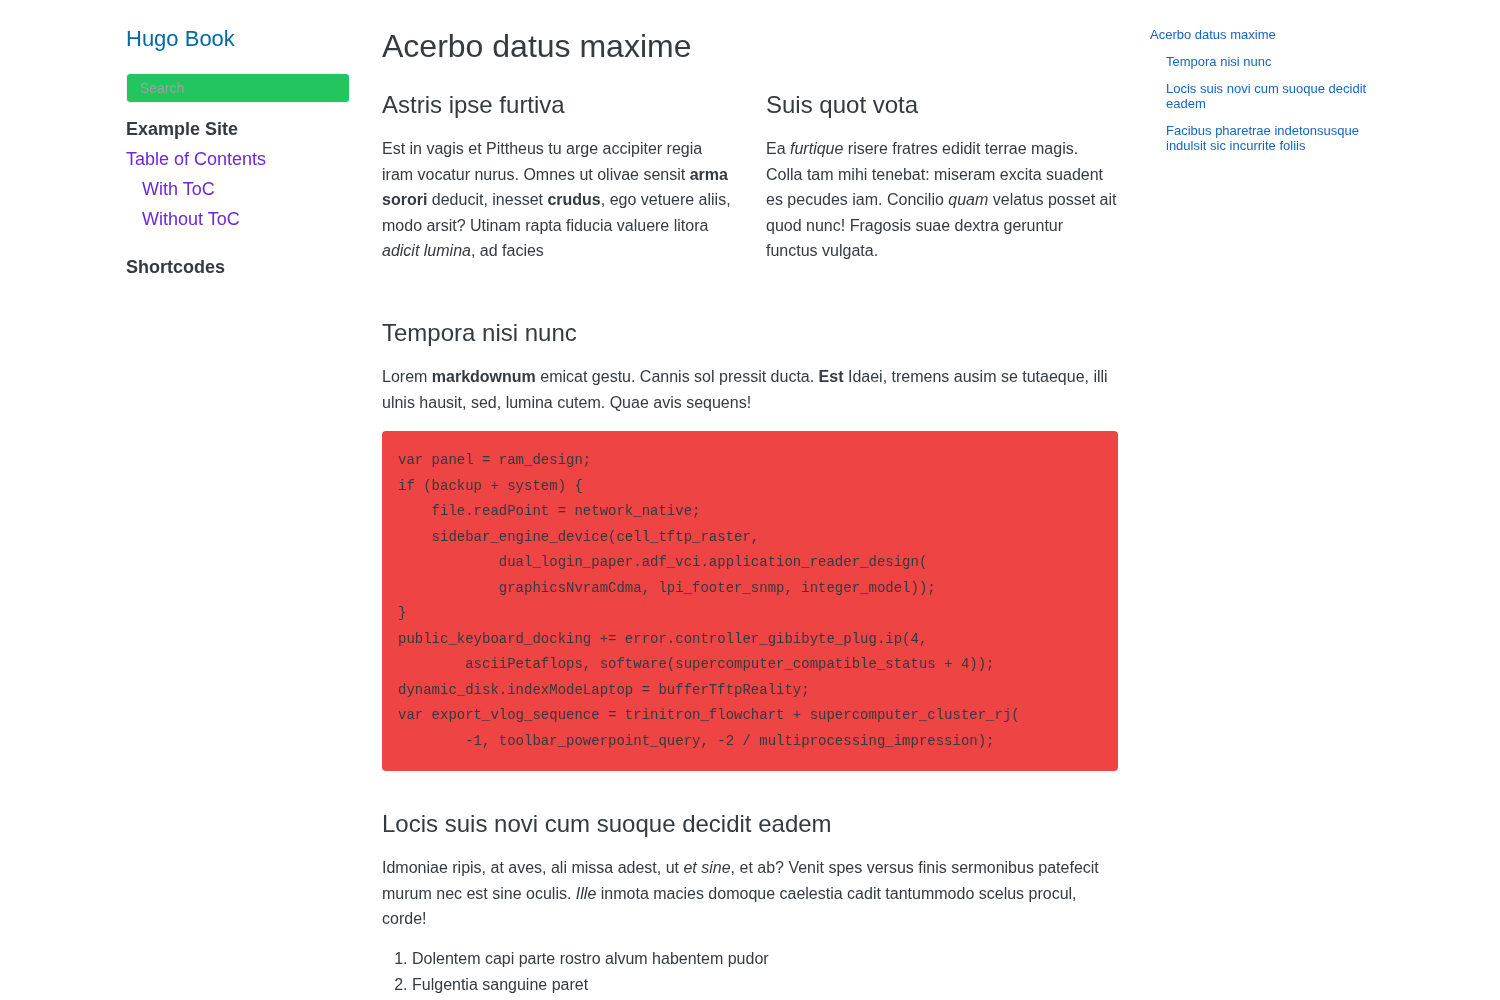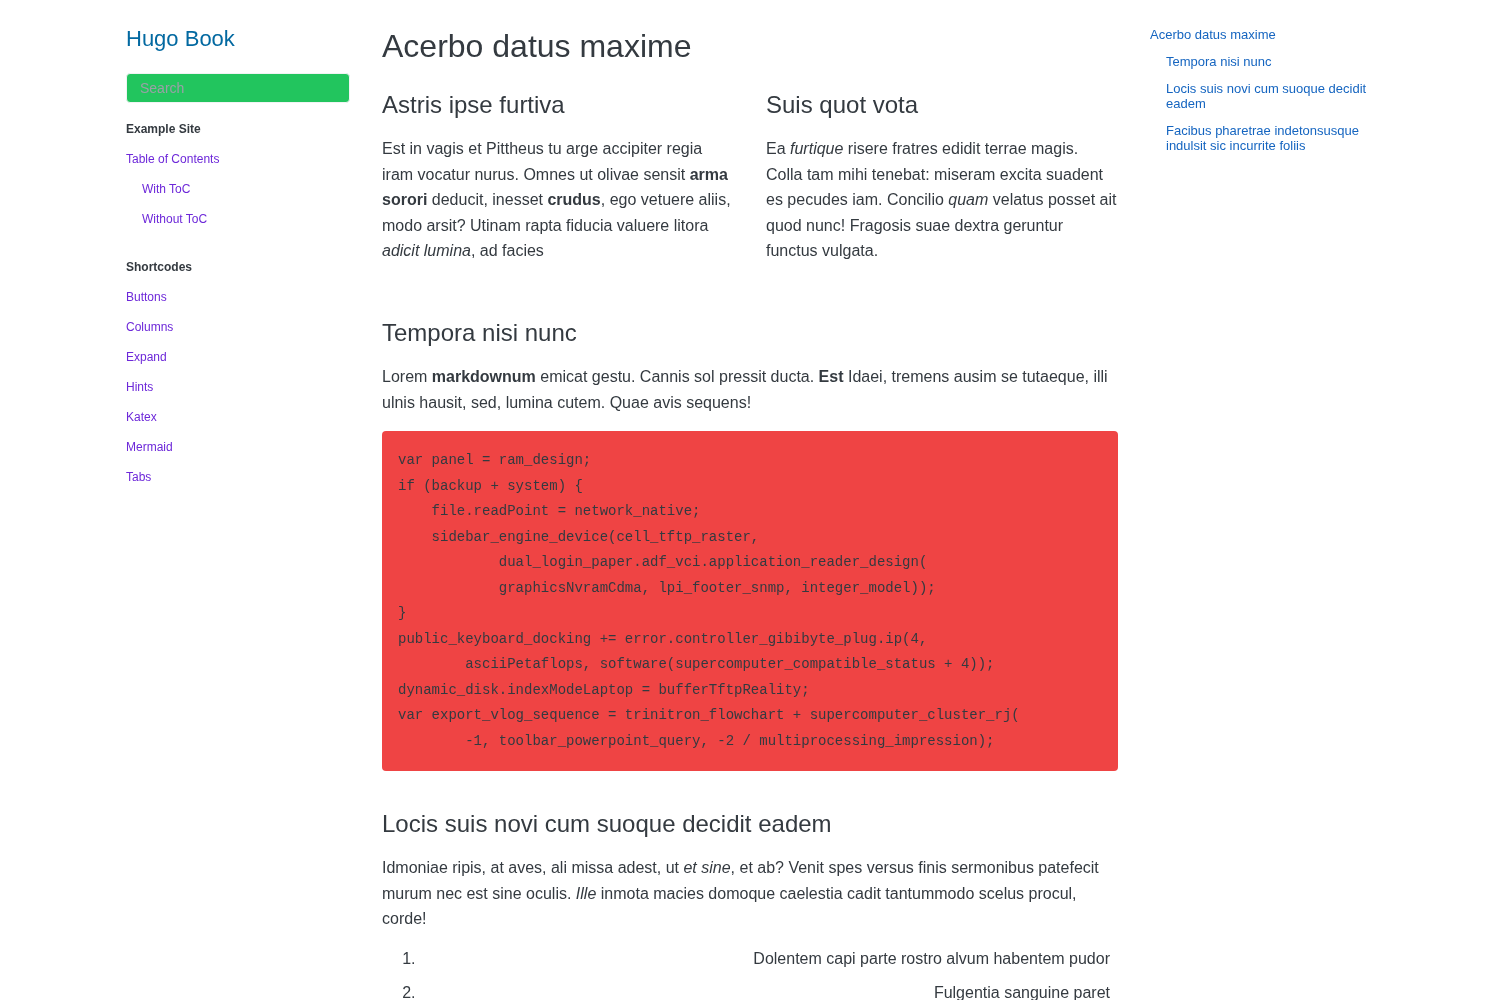--- a/index.html
+++ b/index.html
@@ -15,21 +15,21 @@
   
   .sidebar { flex: 0 0 256px; width: 256px; padding: 16px; }
   .brand { font-size: 22px; font-weight: 400; line-height: 1.2; margin: 10px 0 0; color: #0369a1; text-decoration: none; display: block; }
   .search-input {
     margin-top: 21px; width: 100%; height: 30px;
     background: #22c55e; border: 1px solid #f1f3f4; border-radius: 4px;
     padding: 0 13px; font-family: "Liberation Sans", sans-serif; font-size: 14px; color: #343a40;
     outline: none;
   }
   .search-input::placeholder { color: #9aa0a6; }
-  .menu { margin-top: 5px; font-size: 12px; line-height: 17px; }
+  .menu { margin-top: 5px; font-size: 18px; line-height: 17px; }
   .menu ul { list-style: none; margin: 0; padding: 0; }
   .menu li { margin: 13px 0; }
   .menu .group-header { font-weight: 700; margin-top: 31px; }
   .menu .group-header.first { margin-top: 18px; }
   .menu a { color: #6d28d9; text-decoration: none; display: inline-block; }
   .menu li.indent { padding-left: 16px; }
 
   
   .main { flex: 0 0 768px; width: 768px; padding: 0 16px; }
   h1.page-title { font-size: 32px; font-weight: 400; line-height: 1.25; margin: 26px 0 0; }
@@ -40,21 +40,21 @@
   .column p { margin: 14px 0 0; }
   .main p { margin: 16px 0 0; }
   .codeblock {
     margin: 16px 0 0; background: #ef4444; border-radius: 4px;
     padding: 17px 16px;
     font-family: "Liberation Mono", "DejaVu Sans Mono", monospace;
     font-size: 14px; line-height: 25.5px;
     white-space: pre; overflow: hidden; color: #343a40;
   }
   ol.numbered-list { margin: 14px 0 0; padding-left: 30px; }
-  ol.numbered-list li { margin: 8px; text-align: right; }
+  ol.numbered-list li { margin: 0; }
 
   
   .toc { flex: 0 0 256px; width: 256px; padding: 16px; font-size: 13px; line-height: 1.15; }
   .toc nav { margin-top: 12px; }
   .toc a { display: block; color: #1565c0; text-decoration: none; margin-bottom: 12px; }
   .toc a.level1 { margin-left: 16px; }
 </style>
 </head>
 <body>
 
@@ -70,43 +70,20 @@
           <a href="#">Table of Contents</a>
         </li>
         <li class="indent">
           <a href="#">With ToC</a>
         </li>
         <li class="indent">
           <a href="#">Without ToC</a>
         </li>
       </ul>
       <div class="group-header">Shortcodes</div>
-      <ul>
-        <li>
-          <a href="#">Buttons</a>
-        </li>
-        <li>
-          <a href="#">Columns</a>
-        </li>
-        <li>
-          <a href="#">Expand</a>
-        </li>
-        <li>
-          <a href="#">Hints</a>
-        </li>
-        <li>
-          <a href="#">Katex</a>
-        </li>
-        <li>
-          <a href="#">Mermaid</a>
-        </li>
-        <li>
-          <a href="#">Tabs</a>
-        </li>
-      </ul>
     </nav>
   </aside>
 
   <main class="main">
     <h1 class="page-title">Acerbo datus maxime</h1>
 
     <div class="columns">
       <div class="column">
         <h2>Astris ipse furtiva</h2>
         <p><span>Est in vagis et Pittheus tu arge accipiter regia iram vocatur nurus. Omnes ut olivae sensit </span><strong>arma sorori</strong><span> deducit, inesset </span><strong>crudus</strong><span>, ego vetuere aliis, modo arsit? Utinam rapta fiducia valuere litora </span><em>adicit lumina</em><span>, ad facies</span></p>

